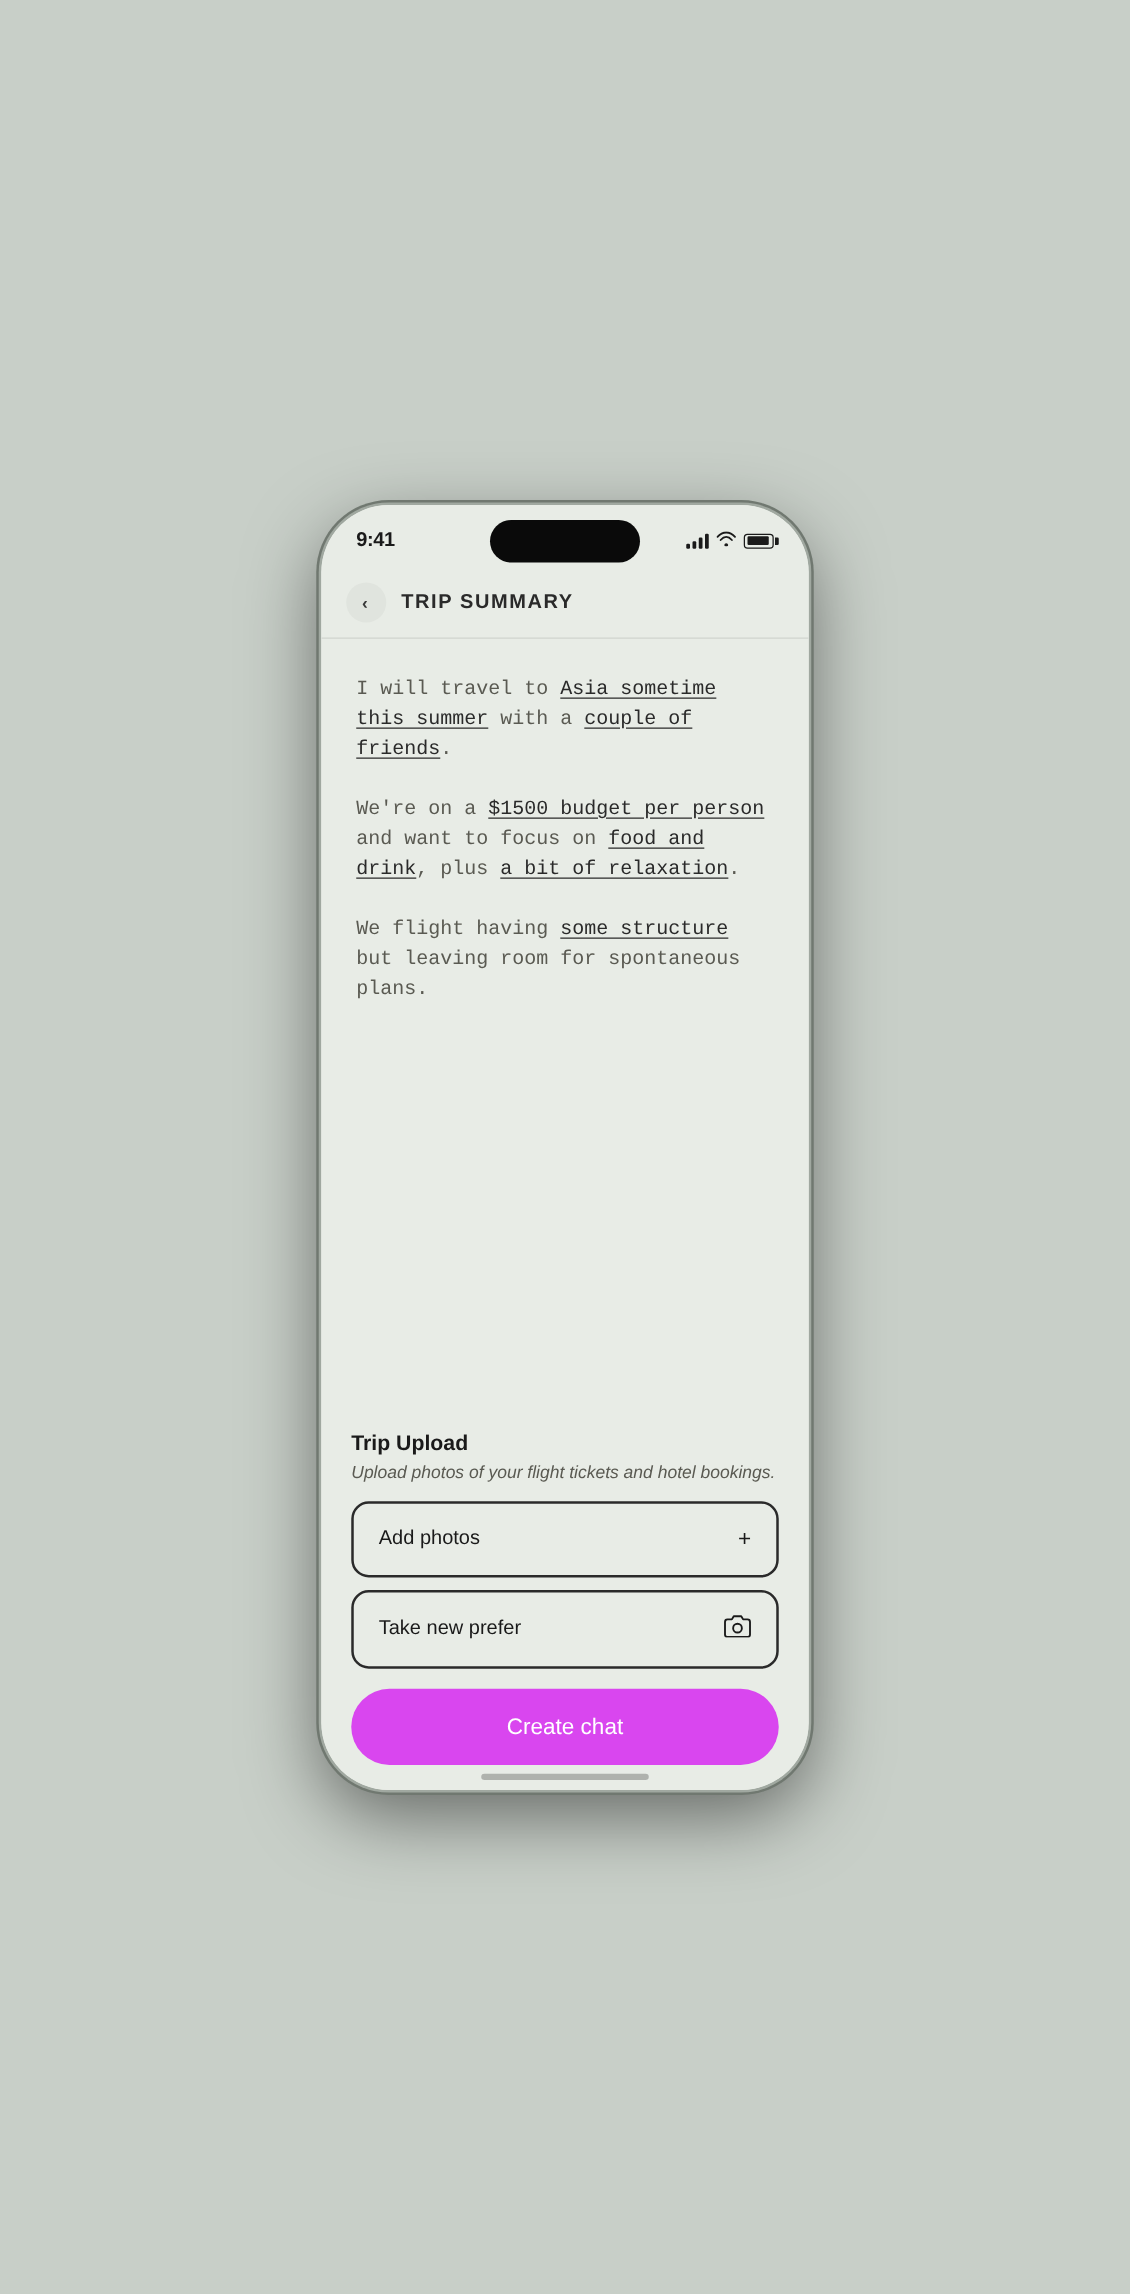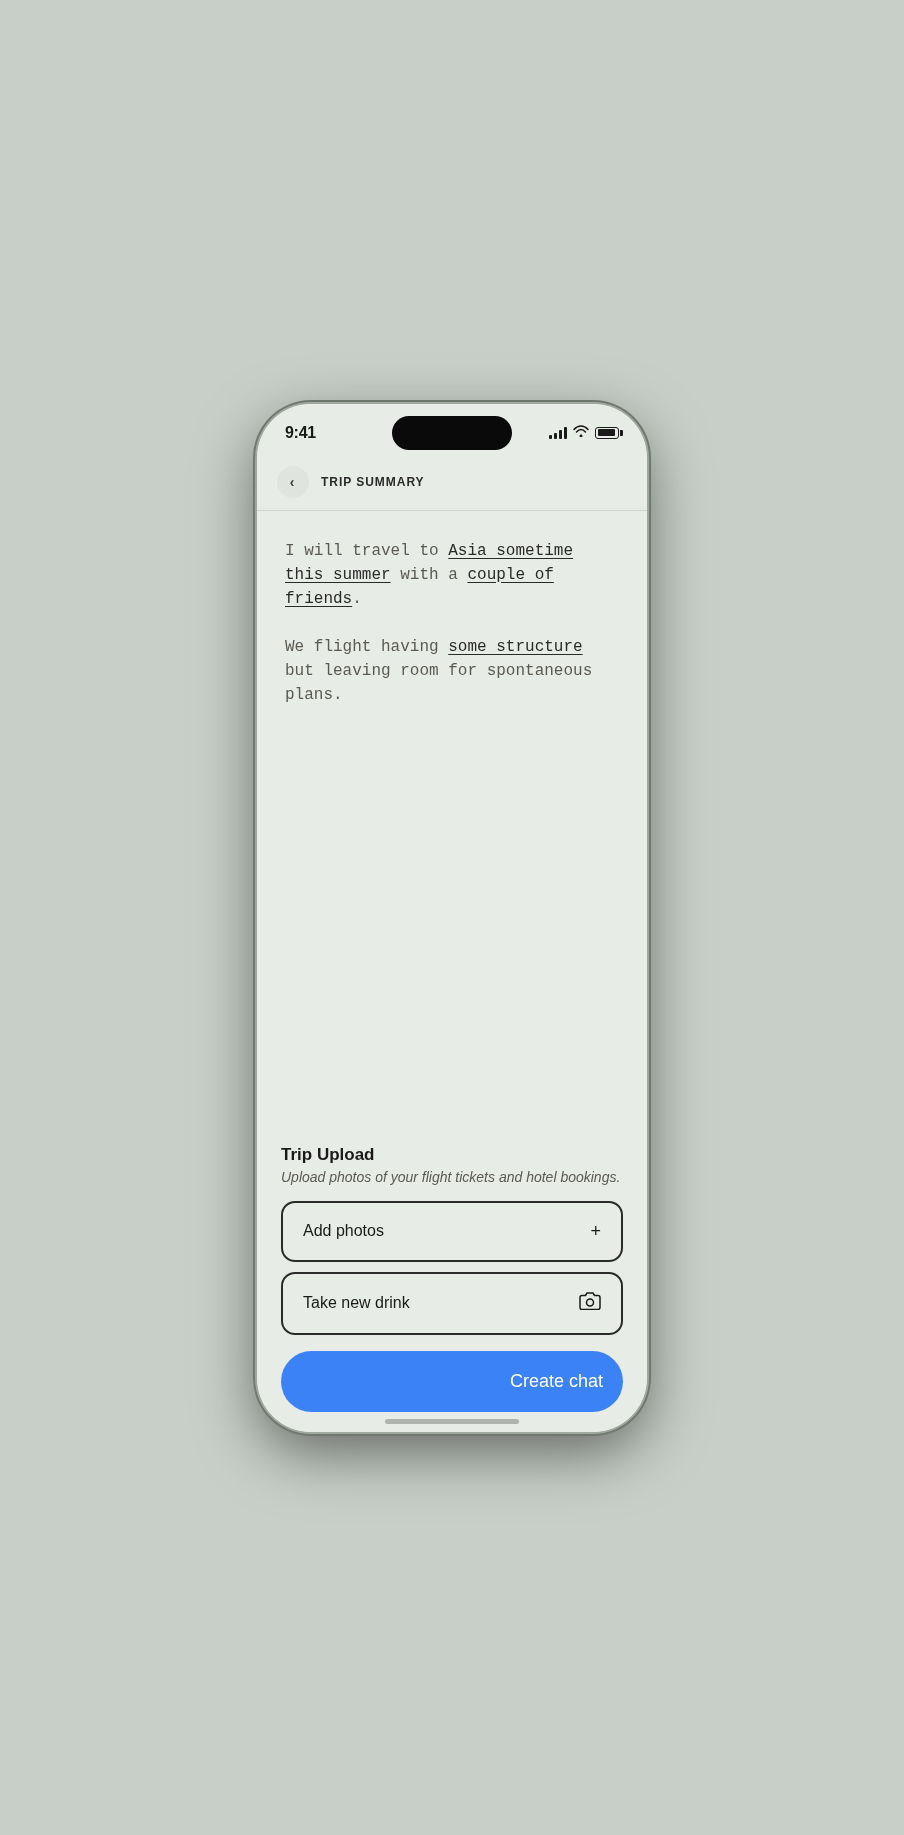--- a/index.html
+++ b/index.html
@@ -160,21 +160,21 @@
     }
 
     .back-chevron {
       color: #3a3a3a;
       font-size: 14px;
       font-weight: 600;
       margin-left: -2px;
     }
 
     .nav-title {
-      font-size: 12px;
+      font-size: 16px;
       font-weight: 700;
       letter-spacing: 0.08em;
       color: #2a2a2a;
       text-transform: uppercase;
     }
 
     
     .content {
       padding: 28px 28px 16px;
       flex: 1;
@@ -243,26 +243,25 @@
     }
 
     .action-button-icon {
       font-size: 18px;
       color: #1a1a1a;
     }
 
     .create-chat-button {
       width: 100%;
       padding: 20px;
-      background: #3b82f6;
+      background: #d946ef;
       border: none;
       border-radius: 50px;
       cursor: pointer;
       margin-top: 6px;
-      text-align: right;
     }
 
     .create-chat-label {
       font-size: 18px;
       color: #ffffff;
       font-weight: 500;
     }
 
     
     .home-indicator {
@@ -326,36 +325,39 @@
       </div>
       <span class="nav-title">TRIP SUMMARY</span>
     </div>
 
     <div class="content">
       <div class="trip-text">
         <p>
           <span>I will travel to </span><span class="highlight">Asia sometime this summer</span><span> with a </span><span class="highlight">couple of friends</span><span>.</span>
         </p>
         <p>
+          <span>We're on a </span><span class="highlight">$1500 budget per person</span><span> and want to focus on </span><span class="highlight">food and drink</span><span>, plus </span><span class="highlight">a bit of relaxation</span><span>.</span>
+        </p>
+        <p>
           <span>We flight having </span><span class="highlight">some structure</span><span> but leaving room for spontaneous plans.</span>
         </p>
       </div>
     </div>
 
     <div class="bottom-section">
       <div class="trip-context-title">Trip Upload</div>
       <div class="trip-context-subtitle">Upload photos of your flight tickets and hotel bookings.</div>
 
       <button class="action-button">
         <span class="action-button-label">Add photos</span>
         <span class="action-button-icon">+</span>
       </button>
 
       <button class="action-button">
-        <span class="action-button-label">Take new drink</span>
+        <span class="action-button-label">Take new prefer</span>
         <span class="action-button-icon">
           <svg width="22" height="18" viewBox="0 0 22 18" fill="none">
             <path d="M8 1l-1.5 2.5H3C1.9 3.5 1 4.4 1 5.5v10C1 16.6 1.9 17.5 3 17.5h16c1.1 0 2-.9 2-2v-10c0-1.1-.9-2-2-2h-3.5L14 1H8z" stroke="#1a1a1a" stroke-width="1.5" stroke-linejoin="round" fill="none"></path>
             <circle cx="11" cy="10.5" r="3.5" stroke="#1a1a1a" stroke-width="1.5" fill="none"></circle>
           </svg>
         </span>
       </button>
 
       <button class="create-chat-button">
         <span class="create-chat-label">Create chat</span>

